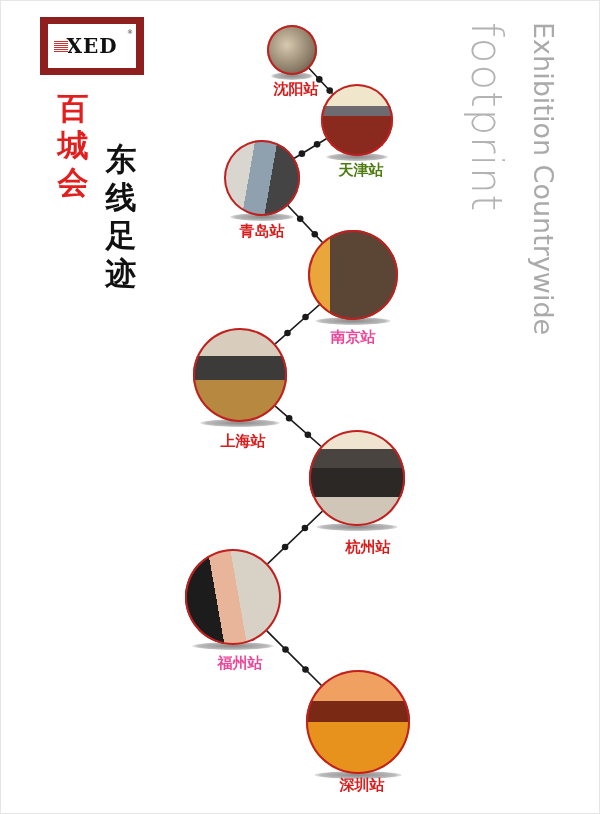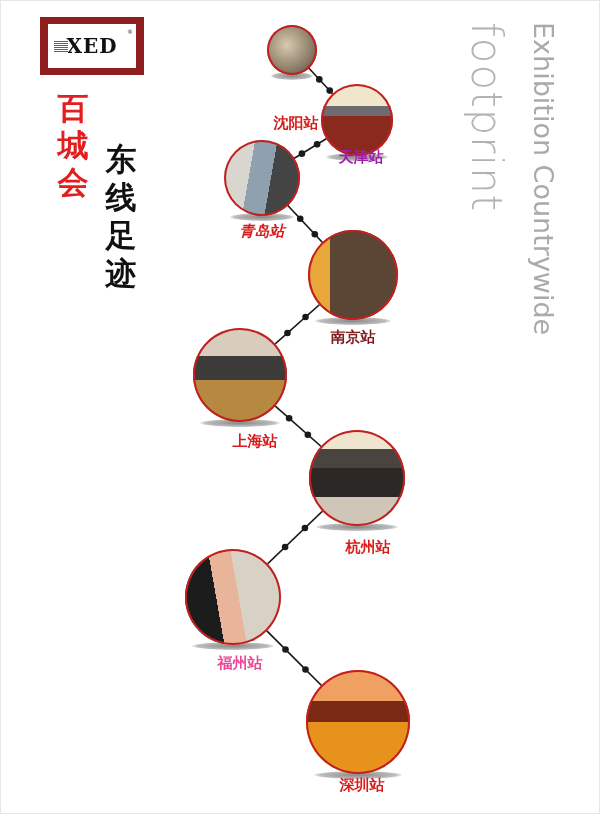--- a/index.html
+++ b/index.html
@@ -67,33 +67,33 @@
     <line x1="357" y1="478" x2="233" y2="597" stroke="#1a1a1a" stroke-width="1.6"></line>
     <circle cx="304.92" cy="527.98" r="3.3" fill="#1a1a1a"></circle>
     <circle cx="285.08" cy="547.02" r="3.3" fill="#1a1a1a"></circle>
     <line x1="233" y1="597" x2="358" y2="722" stroke="#1a1a1a" stroke-width="1.6"></line>
     <circle cx="285.5" cy="649.5" r="3.3" fill="#1a1a1a"></circle>
     <circle cx="305.5" cy="669.5" r="3.3" fill="#1a1a1a"></circle>
   </svg>
 <div id="stops">
     <div class="shadow" style="left: 270.75px; top: 72px; width: 42.5px;"></div>
     <div class="circle" style="left: 267px; top: 25px; width: 50px; height: 50px; background: radial-gradient(circle at 40% 40%, rgb(216, 201, 176), rgb(138, 123, 102) 60%, rgb(61, 58, 54));"></div>
-    <div class="label" style="left: 296px; top: 80px; color: rgb(217, 28, 28); margin-top: 34px;">沈阳站</div>
+    <div class="label" style="left: 296px; top: 80px; color: rgb(217, 28, 28);">沈阳站</div>
     <div class="shadow" style="left: 326.4px; top: 153px; width: 61.2px;"></div>
     <div class="circle" style="left: 321px; top: 84px; width: 72px; height: 72px; background: linear-gradient(rgb(239, 230, 204) 0px, rgb(239, 230, 204) 30%, rgb(109, 106, 112) 30%, rgb(109, 106, 112) 45%, rgb(138, 42, 30) 45%, rgb(138, 42, 30) 100%);"></div>
-    <div class="label" style="left: 361px; top: 148px; color: #a21caf;">天津站</div>
+    <div class="label" style="left: 361px; top: 161px; color: #4d7c0f;">天津站</div>
     <div class="shadow" style="left: 229.7px; top: 213px; width: 64.6px;"></div>
     <div class="circle" style="left: 224px; top: 140px; width: 76px; height: 76px; background: linear-gradient(100deg, rgb(217, 214, 207) 0px, rgb(217, 214, 207) 35%, rgb(143, 161, 174) 35%, rgb(143, 161, 174) 60%, rgb(68, 68, 68) 60%, rgb(68, 68, 68) 100%);"></div>
-    <div class="label" style="left: 262px; top: 222px; color: rgb(217, 28, 28); font-style: italic;">青岛站</div>
+    <div class="label" style="left: 262px; top: 222px; color: rgb(217, 28, 28);">青岛站</div>
     <div class="shadow" style="left: 314.75px; top: 317px; width: 76.5px;"></div>
     <div class="circle" style="left: 308px; top: 230px; width: 90px; height: 90px; background: linear-gradient(90deg, rgb(233, 166, 58) 0px, rgb(233, 166, 58) 25%, rgb(91, 70, 54) 25%, rgb(91, 70, 54) 100%);"></div>
-    <div class="label" style="left: 353px; top: 328px; color: #7f1d1d; text-align: center;">南京站</div>
+    <div class="label" style="left: 353px; top: 328px; color: #ec4899; text-align: center;">南京站</div>
     <div class="shadow" style="left: 200.05px; top: 419px; width: 79.9px;"></div>
     <div class="circle" style="left: 193px; top: 328px; width: 94px; height: 94px; background: linear-gradient(rgb(216, 205, 189) 0px, rgb(216, 205, 189) 30%, rgb(61, 58, 58) 30%, rgb(61, 58, 58) 55%, rgb(183, 136, 63) 55%, rgb(183, 136, 63) 100%);"></div>
-    <div class="label" style="left: 255px; top: 432px; color: rgb(217, 28, 28);">上海站</div>
+    <div class="label" style="left: 243px; top: 432px; color: rgb(217, 28, 28);">上海站</div>
     <div class="shadow" style="left: 316.2px; top: 523px; width: 81.6px;"></div>
     <div class="circle" style="left: 309px; top: 430px; width: 96px; height: 96px; background: linear-gradient(rgb(239, 228, 207) 0px, rgb(239, 228, 207) 20%, rgb(74, 68, 64) 20%, rgb(74, 68, 64) 40%, rgb(44, 40, 38) 40%, rgb(44, 40, 38) 70%, rgb(207, 198, 184) 70%, rgb(207, 198, 184) 100%);"></div>
     <div class="label" style="left: 368px; top: 538px; color: rgb(217, 28, 28); text-align: center;">杭州站</div>
     <div class="shadow" style="left: 192.2px; top: 642px; width: 81.6px;"></div>
     <div class="circle" style="left: 185px; top: 549px; width: 96px; height: 96px; background: linear-gradient(80deg, rgb(28, 28, 28) 0px, rgb(28, 28, 28) 35%, rgb(232, 180, 154) 35%, rgb(232, 180, 154) 55%, rgb(216, 210, 198) 55%, rgb(216, 210, 198) 100%);"></div>
     <div class="label" style="left: 240px; top: 654px; color: #ec4899;">福州站</div>
     <div class="shadow" style="left: 313.8px; top: 771px; width: 88.4px;"></div>
     <div class="circle" style="left: 306px; top: 670px; width: 104px; height: 104px; background: linear-gradient(rgb(240, 160, 96) 0px, rgb(240, 160, 96) 30%, rgb(122, 42, 20) 30%, rgb(122, 42, 20) 50%, rgb(232, 146, 30) 50%, rgb(232, 146, 30) 100%);"></div>
     <div class="label" style="left: 362px; top: 776px; color: rgb(217, 28, 28); text-align: center;">深圳站</div>
   </div>

